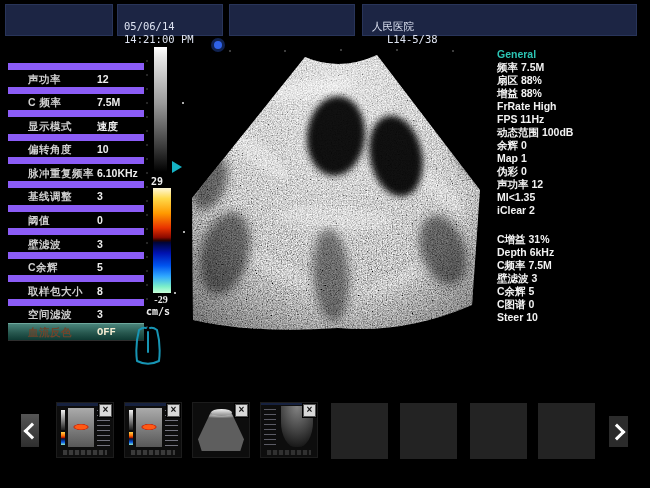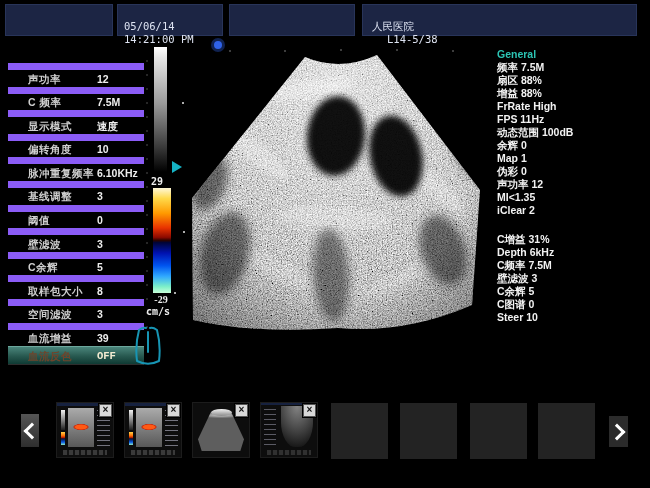--- a/index.html
+++ b/index.html
@@ -130,24 +130,20 @@
       <span class="svalue">5</span>
     </div>
     <div class="srow">
       <span class="slabel">取样包大小</span>
       <span class="svalue">8</span>
     </div>
     <div class="srow">
       <span class="slabel">空间滤波</span>
       <span class="svalue">3</span>
     </div>
-    <div class="srow">
-      <span class="slabel">血流增益</span>
-      <span class="svalue">39</span>
-    </div>
     <div class="srow hl">
       <span class="slabel">血流反色</span>
       <span class="svalue">OFF</span>
     </div>
   </div>
 
 <div id="depth-ticks" class="abs"></div>
 <div id="graybar" class="abs"></div>
 <div class="scale-label" style="left:140px;top:176px;">29</div>
 <div id="colorbar" class="abs"></div>

